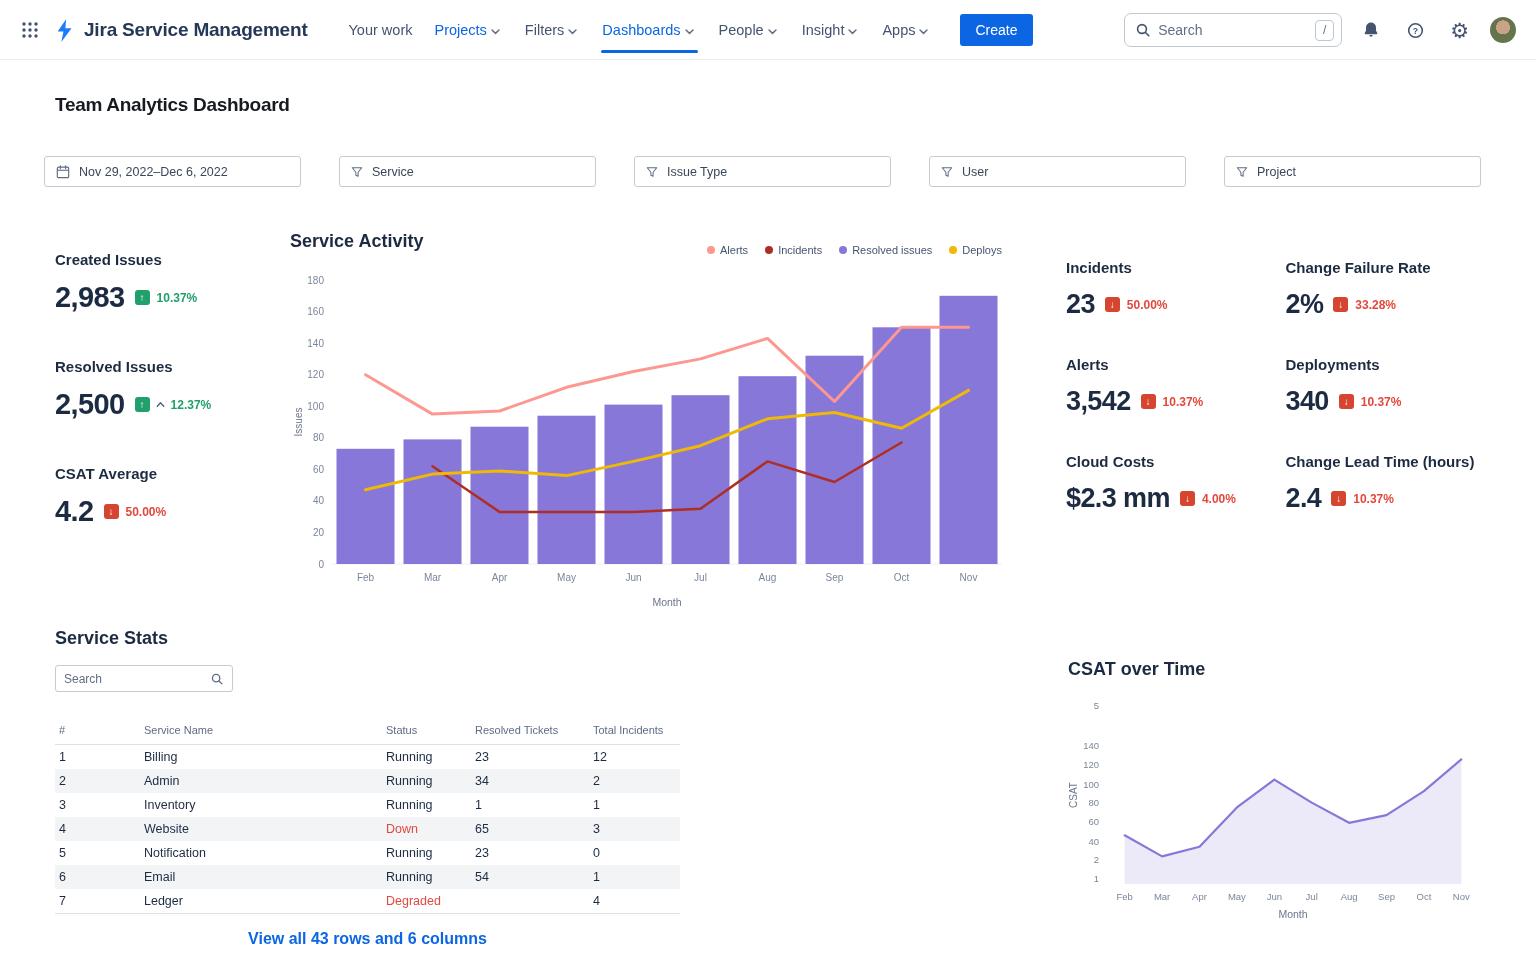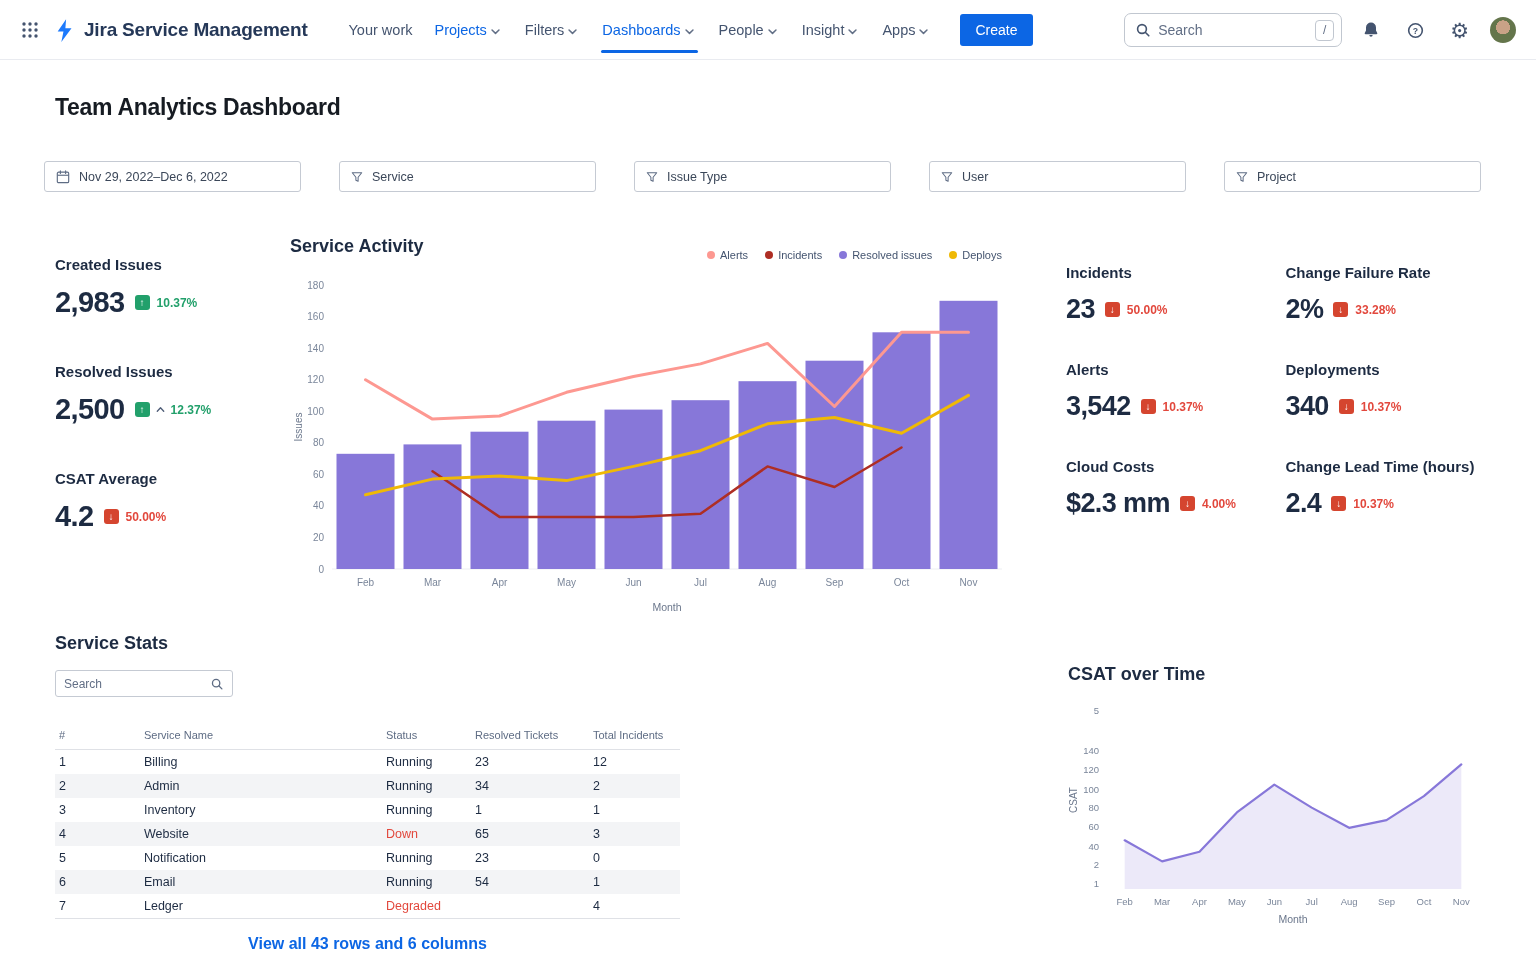--- a/index.html
+++ b/index.html
@@ -31,21 +31,21 @@
   .search-box input{border:none;outline:none;flex:1;min-width:0;font-size:14px;color:#44546F;font-family:inherit;background:transparent;}
   ::placeholder{color:#626F86;opacity:1;}
   .slash-hint{min-width:19px;height:21px;border:1px solid #C1C7D0;border-radius:4px;font-size:12px;
               color:#626F86;display:flex;align-items:center;justify-content:center;}
   .gear-glyph{font-size:21px;color:#44546F;line-height:1;}
   .avatar{width:26px;height:26px;border-radius:50%;cursor:pointer;margin-left:2px;
           background:radial-gradient(circle at 50% 40%,#C9A287 0 34%,#64754B 35% 100%);}
 
   
   main{padding:0 55px;}
-  h1{font-size:23px;font-weight:700;color:#161B22;margin-top:34px;letter-spacing:-0.3px;}
+  h1{font-size:19px;font-weight:700;color:#161B22;margin-top:34px;letter-spacing:-0.3px;}
   .filters{display:flex;gap:38px;margin:40px 0 0 -11px;}
   .filter-box{flex:1;height:31px;border:1px solid #C5CAD3;border-radius:3px;display:flex;align-items:center;
               gap:9px;padding:0 11px;font-size:12.5px;color:#3B4759;cursor:pointer;background:#fff;}
   .ficon{display:flex;align-items:center;}
 
   .row1{display:grid;grid-template-columns:235px 712px 1fr;margin-top:42px;}
   .kpi-col{padding-top:22px;}
   .kpi{margin-bottom:44px;}
   .kpi-label{font-size:15px;font-weight:600;color:var(--text);margin-bottom:13px;}
   .kpi-row{display:flex;align-items:center;gap:7px;}

